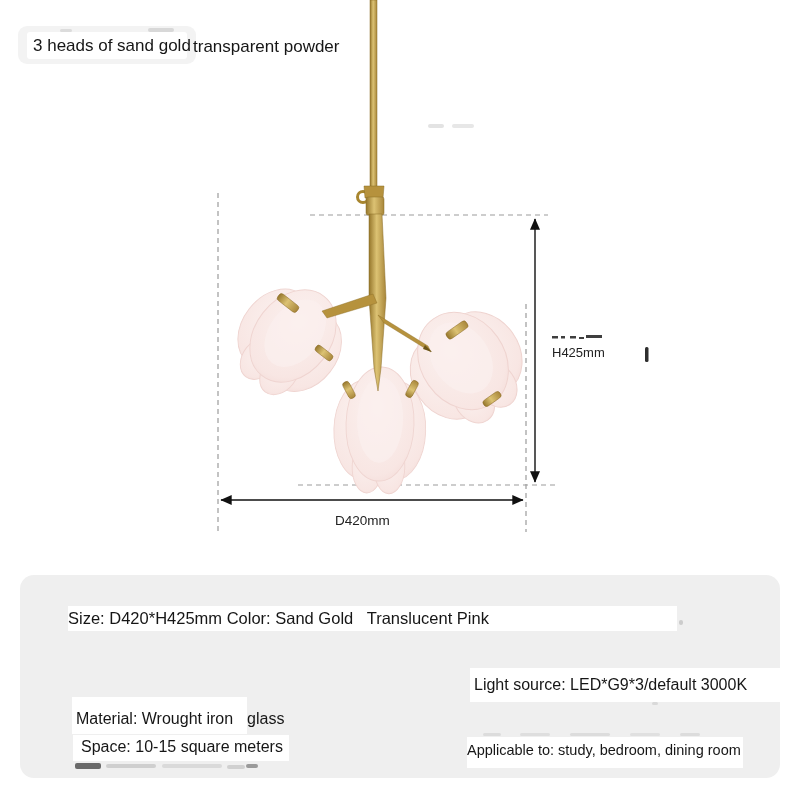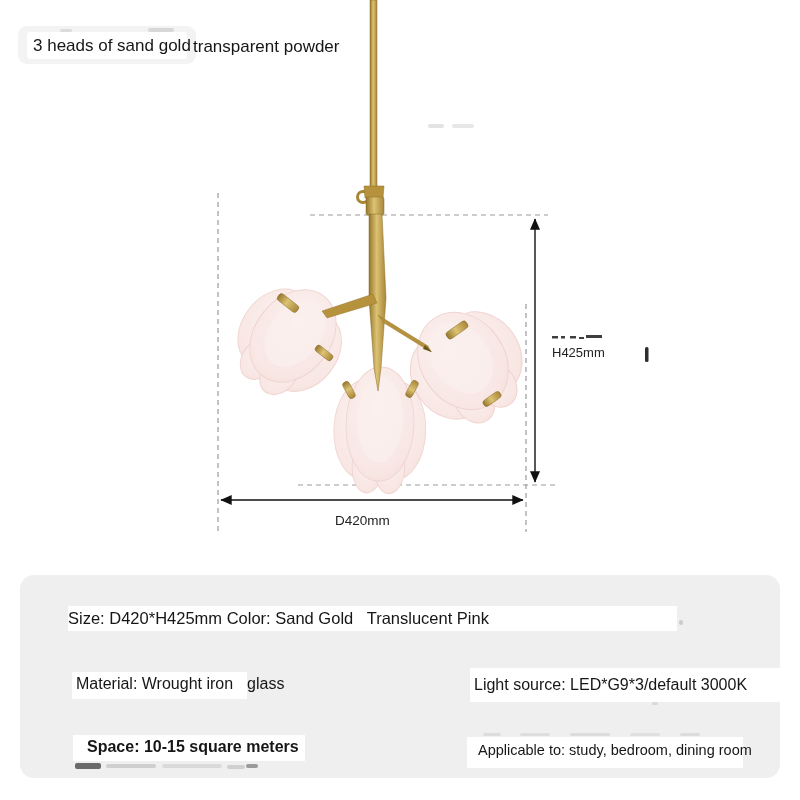--- a/index.html
+++ b/index.html
@@ -27,26 +27,26 @@
 
   
   .artifact{position:absolute;border-radius:2px;}
 
   
   .panel{left:20px;top:575px;width:760px;height:203px;background:var(--panel);border-radius:14px;}
   .spec{position:absolute;font-size:16px;}
   .strip{background:#fff;}
   .size-row{left:48px;top:31px;width:609px;height:25px;line-height:25px;font-size:16.5px;padding-left:0;}
   .material-row{left:52px;top:97px;}
-  .material-row .strip{display:inline-block;padding:3px 14px 6px 4px;}
+  .material-row .strip{display:inline-block;padding:13px 14px 6px 4px;margin-top:25px;}
   .material-row .plain{}
   .light-row{left:450px;top:93px;width:313px;height:34px;line-height:30px;padding:2px 0 13px 4px;}
   .space-row{left:53px;top:160px;}
-  .space-row .strip{display:inline-block;padding:3px 6px 5px 14px;font-weight:bold;}
-  .applicable-row{left:447px;top:162px;width:276px;height:31px;font-size:14.5px;line-height:26px;padding-left:11px;}
+  .space-row .strip{display:inline-block;padding:3px 6px 5px 8px;}
+  .applicable-row{left:447px;top:162px;width:276px;height:31px;font-size:14.5px;line-height:26px;padding-left:0;}
 
   svg text{font-family:"Liberation Sans", sans-serif;fill:#222;}
 </style>
 </head>
 <body>
 
 <div class="stage">
 
   <div class="abs label-outer"></div>
   <div class="abs label-inner"></div>

